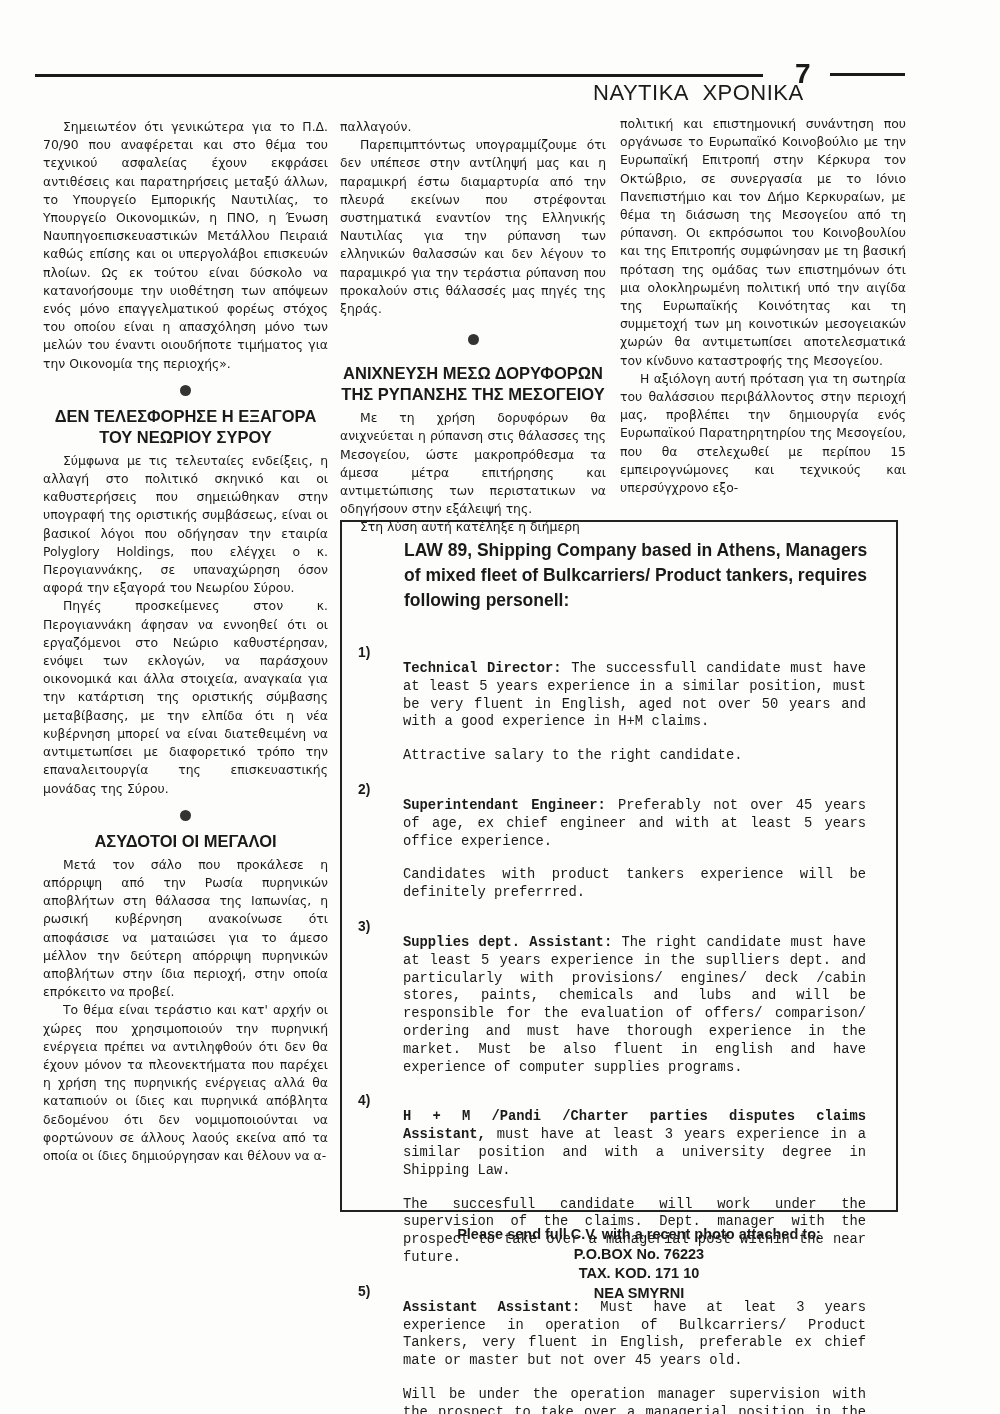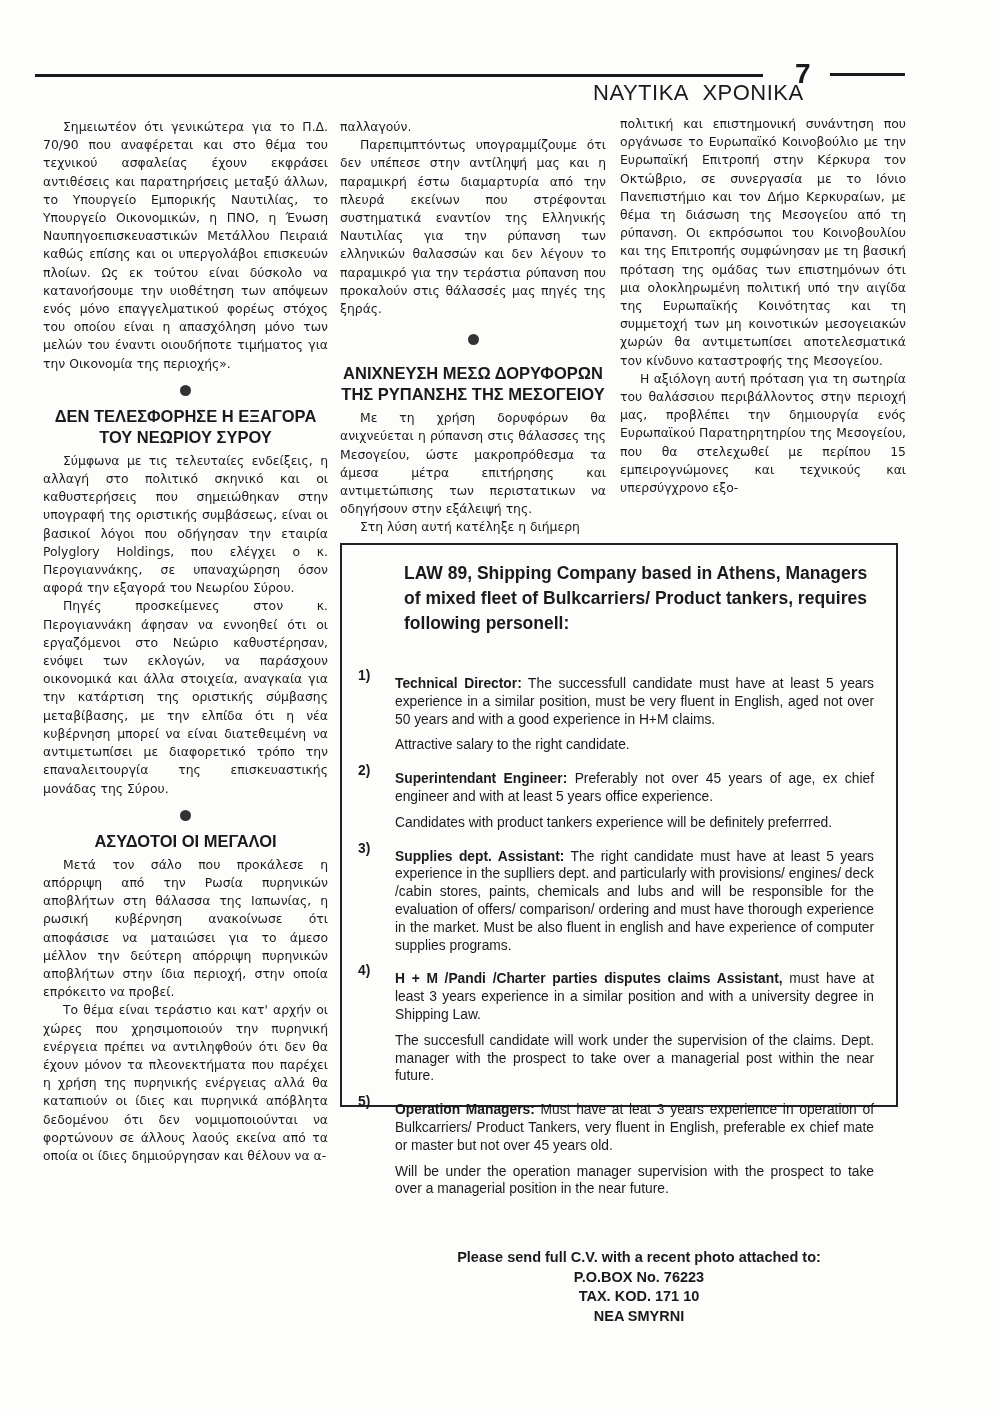--- a/index.html
+++ b/index.html
@@ -14,29 +14,29 @@
                font-size:22px; letter-spacing:0.5px; word-spacing:8px; }
   .col { position:absolute; font-size:12.4px; line-height:18.2px; text-align:justify; }
   #col1 { left:43px; top:118px; width:285px; }
   #col2 { left:340px; top:118px; width:266px; }
   #col3 { left:620px; top:115px; width:286px; }
   .col p { margin:0; }
   .col p.ind { text-indent:20px; }
   .bullet { width:11px; height:11px; background:#333; border-radius:50%; margin:12px auto 10px; }
   .headline { font-family:Liberation Sans, sans-serif; font-weight:bold; font-size:16.5px;
               line-height:21px; text-align:center; margin:2px 0 4px; }
-  #ad-box { position:absolute; left:340px; top:543px; width:558px; height:564px;
+  #ad-box { position:absolute; left:340px; top:520px; width:558px; height:692px;
             border:2px solid #222; box-sizing:border-box; font-family:"Liberation Sans", sans-serif; }
   #ad-head { position:absolute; left:62px; top:16px; width:480px; font-weight:bold; font-size:17.5px;
              line-height:25px; }
   #ad-list { position:absolute; left:16px; top:122px; width:524px; font-size:13.8px; line-height:17.8px; }
   .ad-item { display:flex; margin:0; }
   .ad-num { width:29px; flex:none; font-weight:bold; }
   .ad-body { flex:1; text-align:justify; }
-  .ad-body p { margin:8px; }
+  .ad-body p { margin:16px;font-family:Liberation Mono, monospace; }
   .ad-role { font-weight:bold; }
   #ad-contact { position:absolute; left:0; top:703px; width:100%; text-align:center; font-weight:bold;
                 font-size:14.5px; line-height:19.5px; }
   #ad-contact div { padding-left:40px; }
 </style>
 </head>
 <body>
 
 <div class="rule" id="rule-left"></div>
 <div id="page-num">7</div>
@@ -95,21 +95,21 @@
       <div class="ad-item">
         <span class="ad-num">4)</span>
         <div class="ad-body">
           <p><span class="ad-role">H + M /Pandi /Charter parties disputes claims Assistant,</span><span> must have at least 3 years experience in a similar position and with a university degree in Shipping Law.</span></p>
           <p>The succesfull candidate will work under the supervision of the claims. Dept. manager with the prospect to take over a managerial post within the near future.</p>
         </div>
       </div>
       <div class="ad-item">
         <span class="ad-num">5)</span>
         <div class="ad-body">
-          <p><span class="ad-role">Operation Managers:</span><span> Must have at leat 3 years experience in operation of Bulkcarriers/ Product Tankers, very fluent in English, preferable ex chief mate or master but not over 45 years old.</span></p>
+          <p><span class="ad-role">Assistant Assistant:</span><span> Must have at leat 3 years experience in operation of Bulkcarriers/ Product Tankers, very fluent in English, preferable ex chief mate or master but not over 45 years old.</span></p>
           <p>Will be under the operation manager supervision with the prospect to take over a managerial position in the near future.</p>
         </div>
       </div>
     </div>
   <div id="ad-contact">
     <div>Please send full C.V. with a recent photo attached to:</div>
     <div>P.O.BOX No. 76223</div>
     <div>TAX. KOD. 171 10</div>
     <div>NEA SMYRNI</div>
   </div>

